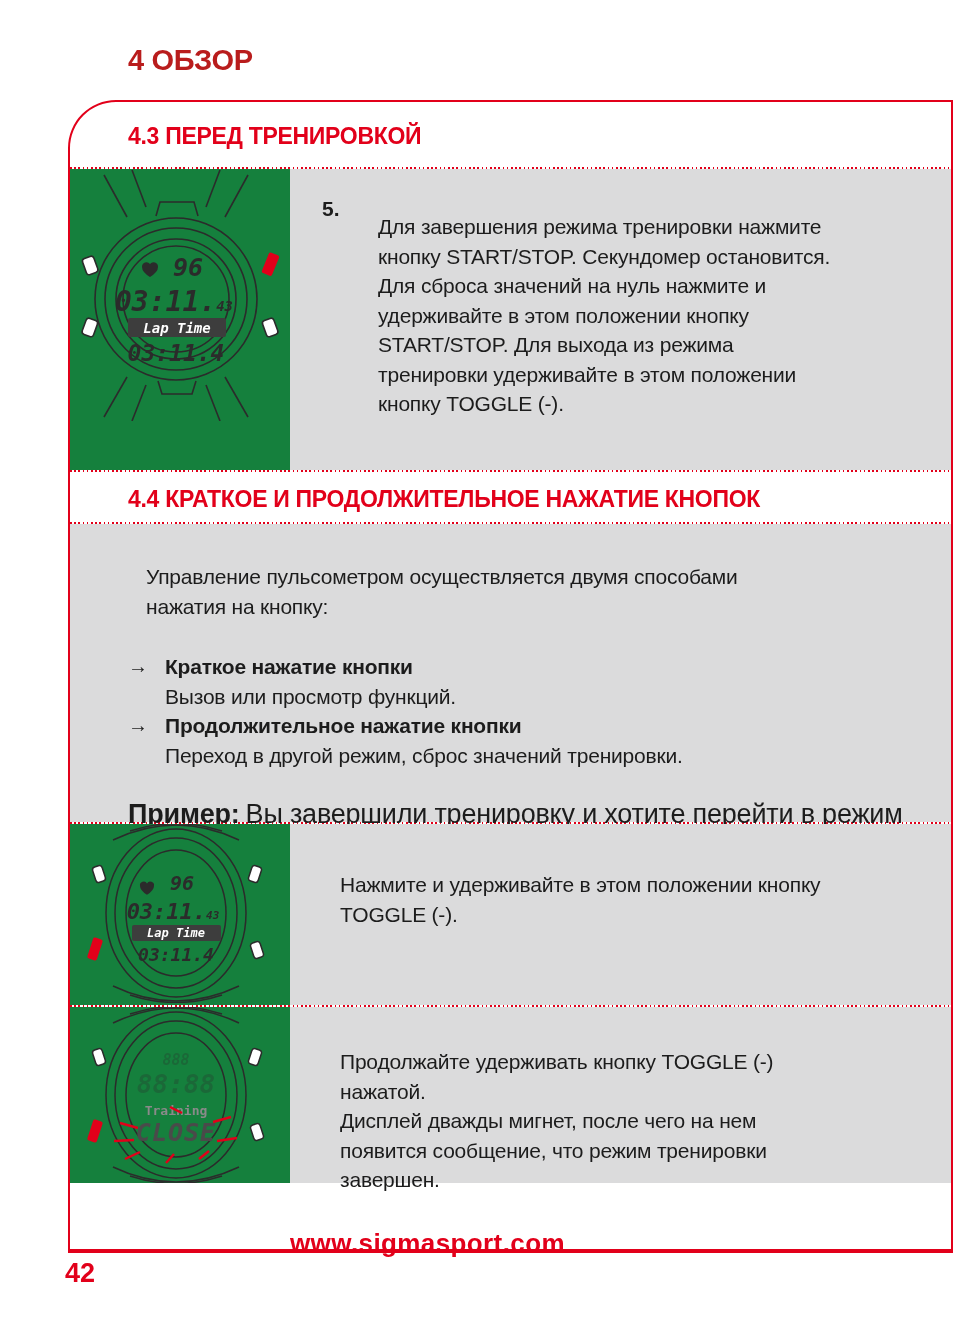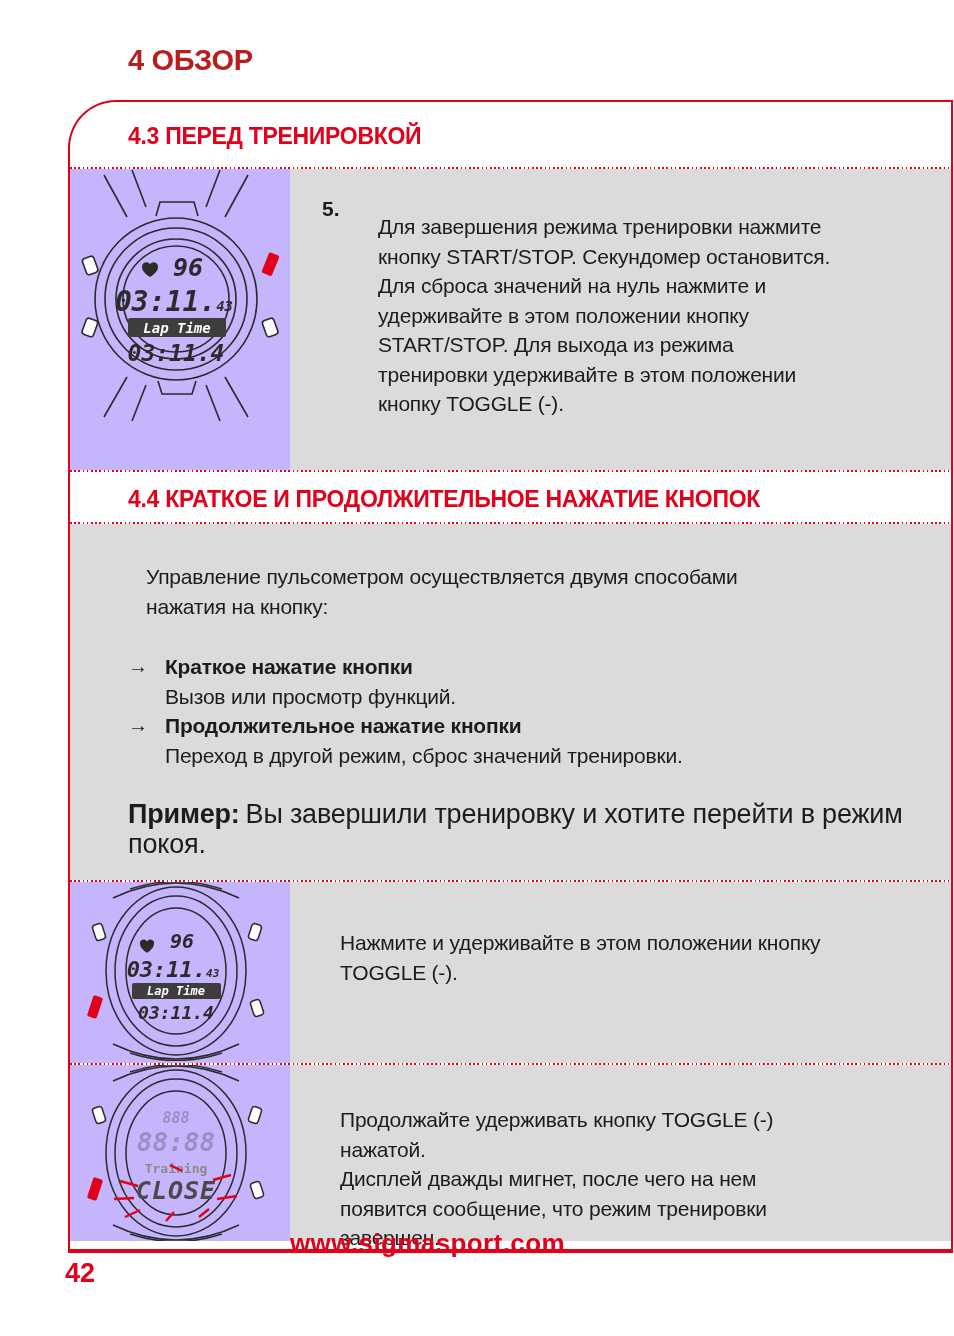--- a/index.html
+++ b/index.html
@@ -22,23 +22,23 @@
   }
   .sec-head.mid{padding:13px 0 9px 58px;}
   .dotted{
     height:2px;
     background-image:repeating-linear-gradient(to right,#e2001a 0,#e2001a 1.6px,transparent 1.6px,transparent 4.2px);
   }
   .row{display:flex;}
   .row1{height:301px;}
   .row2{height:181px;}
   .row3{height:176px;}
-  .watch-col{width:220px;flex:0 0 220px;background:#c4b5fd;text-align:center;}
+  .watch-col{width:220px;flex:0 0 220px;background:#15803d;text-align:center;}
   .graycell{flex:1;background:#dbdbdc;}
-  .fulgray{background:#dbdbdc;height:356px;padding:20px 40px 0 58px;box-sizing:border-box;}
+  .fulgray{background:#dbdbdc;height:298px;padding:20px 40px 0 58px;box-sizing:border-box;}
   .bodytext{font-size:21px;line-height:29.5px;letter-spacing:-0.2px;white-space:pre-line;margin:18px;}
   .step5{display:flex;padding:25px 28px 0 32px;}
   .step-num{font-weight:bold;font-size:21px;line-height:29.5px;width:38px;flex:0 0 38px;}
   .bullets{list-style:none;margin:31px 0 0 0;padding:0;}
   .bullets li{display:flex;}
   .arrow{width:37px;flex:0 0 37px;font-size:20px;line-height:29.5px;}
   .btitle{font-weight:bold;font-size:21px;line-height:29.5px;letter-spacing:-0.2px;margin:0;}
   .bdesc{font-size:21px;line-height:29.5px;letter-spacing:-0.2px;margin:0;}
   .example{margin:30px 0 0 0;font-size:27px;line-height:29.5px;letter-spacing:-0.2px;}
   .example .lbl{font-weight:bold;}

